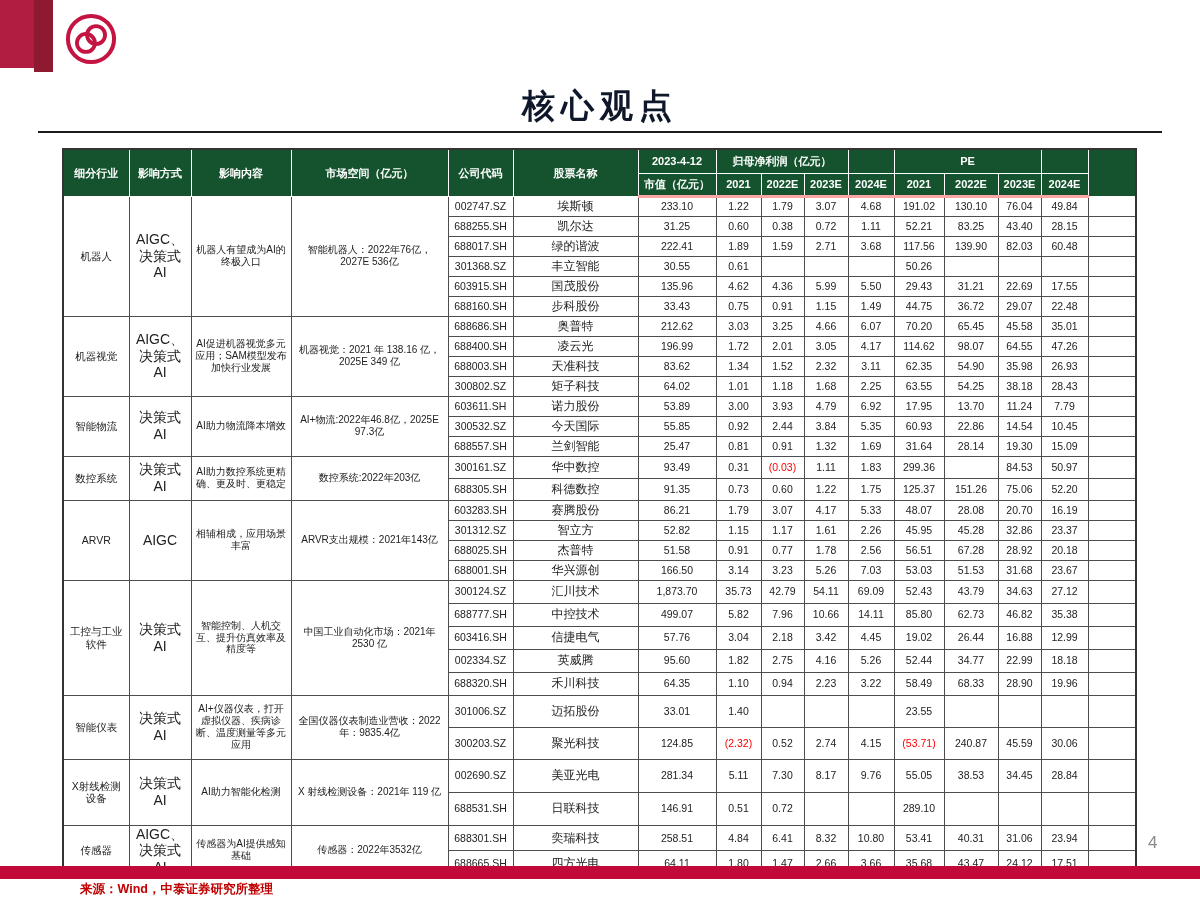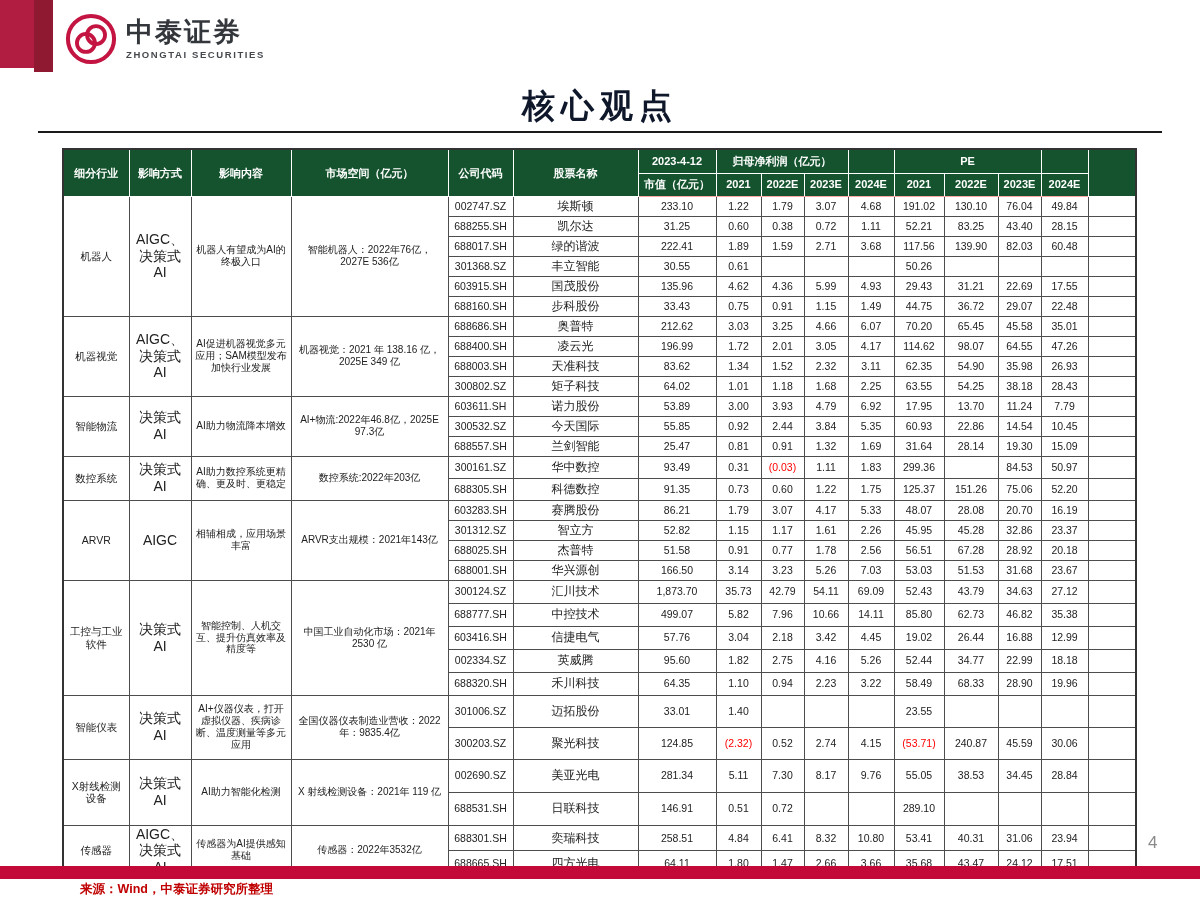--- a/index.html
+++ b/index.html
@@ -30,21 +30,21 @@
   table.main {
     position:absolute; left:62px; top:148px; width:1073px;
     border-collapse:collapse; table-layout:fixed;
     border:2px solid #333333;
   }
   .main th {
     background:#14532d; color:#ffffff; font-weight:bold; font-size:11px;
     border:1px solid #ffffff; padding:0 1px; text-align:center; vertical-align:middle;
     line-height:1.1; overflow:hidden;
   }
-  .main thead tr:last-child th { border-bottom:1px solid #fca5a5; }
+  .main thead tr:last-child th { border-bottom:3px solid #fca5a5; }
   .main td {
     border:1px solid #4d4d4d; padding:0 2px; text-align:center; vertical-align:middle;
     color:#222222; font-size:10.5px; line-height:1.18; overflow:hidden;
   }
   .main td.sec-industry   { font-size:10.5px; padding:0 4px; }
   .main td.sec-mode       { font-size:14px;  padding:0 4px; }
   .main td.sec-content    { font-size:10px;  padding:0 3px; }
   .main td.sec-space      { font-size:10px;  padding:0 4px; }
   .main td.code  { font-size:10.5px; }
   .main td.cname { font-size:12px; }
@@ -61,24 +61,20 @@
 
 <div class="deco-a"></div>
 <div class="deco-b"></div>
 
 <div class="logo-wrap">
   <svg class="logo-mark" viewBox="0 0 48 48">
     <circle cx="24" cy="24" r="20.5" fill="none" stroke="#c41441" stroke-width="3.6"></circle>
     <circle cx="19.5" cy="27.5" r="8" fill="none" stroke="#c41441" stroke-width="3.4"></circle>
     <circle cx="28.5" cy="20.5" r="8" fill="none" stroke="#c41441" stroke-width="3.4"></circle>
   </svg>
-  <div class="logo-text">
-    <div class="logo-cn">中泰证券</div>
-    <div class="logo-en">ZHONGTAI SECURITIES</div>
-  </div>
 </div>
 
 <div class="page-title">核心观点</div>
 <div class="title-rule"></div>
 
 <table class="main">
   <colgroup>
     <col style="width:66px">
       <col style="width:62px">
       <col style="width:100px">
@@ -184,21 +180,21 @@
         <td class="num"></td>
         <td class="tail"></td>
       </tr>
       <tr style="height: 20px;">
         <td class="code">603915.SH</td>
         <td class="cname">国茂股份</td>
         <td class="num">135.96</td>
         <td class="num">4.62</td>
         <td class="num">4.36</td>
         <td class="num">5.99</td>
-        <td class="num">4.93</td>
+        <td class="num">5.50</td>
         <td class="num">29.43</td>
         <td class="num">31.21</td>
         <td class="num">22.69</td>
         <td class="num">17.55</td>
         <td class="tail"></td>
       </tr>
       <tr style="height: 20px;">
         <td class="code">688160.SH</td>
         <td class="cname">步科股份</td>
         <td class="num">33.43</td>

